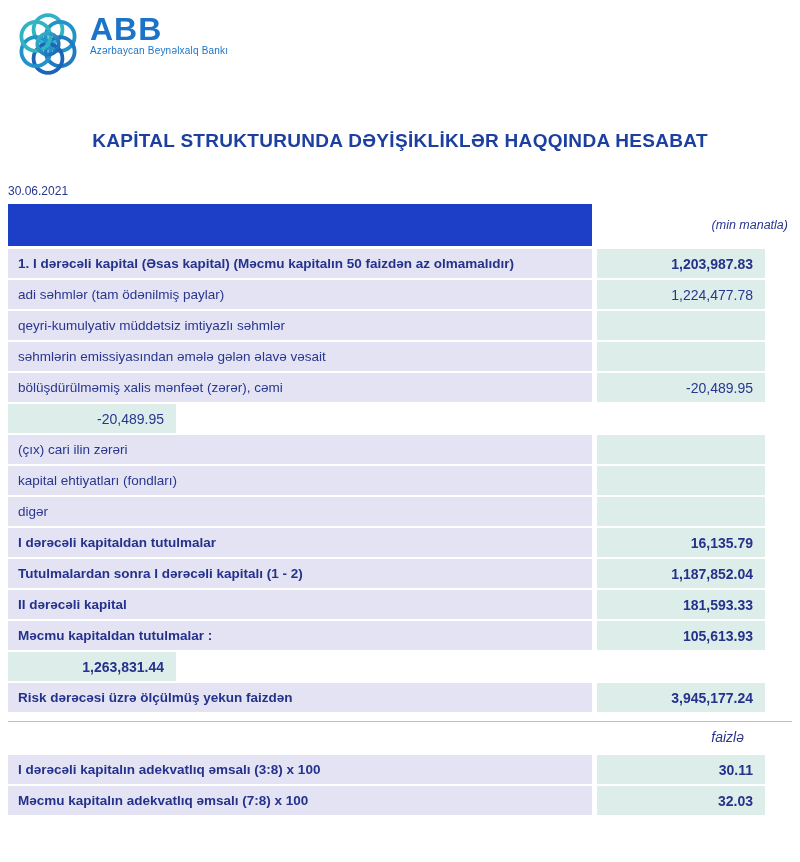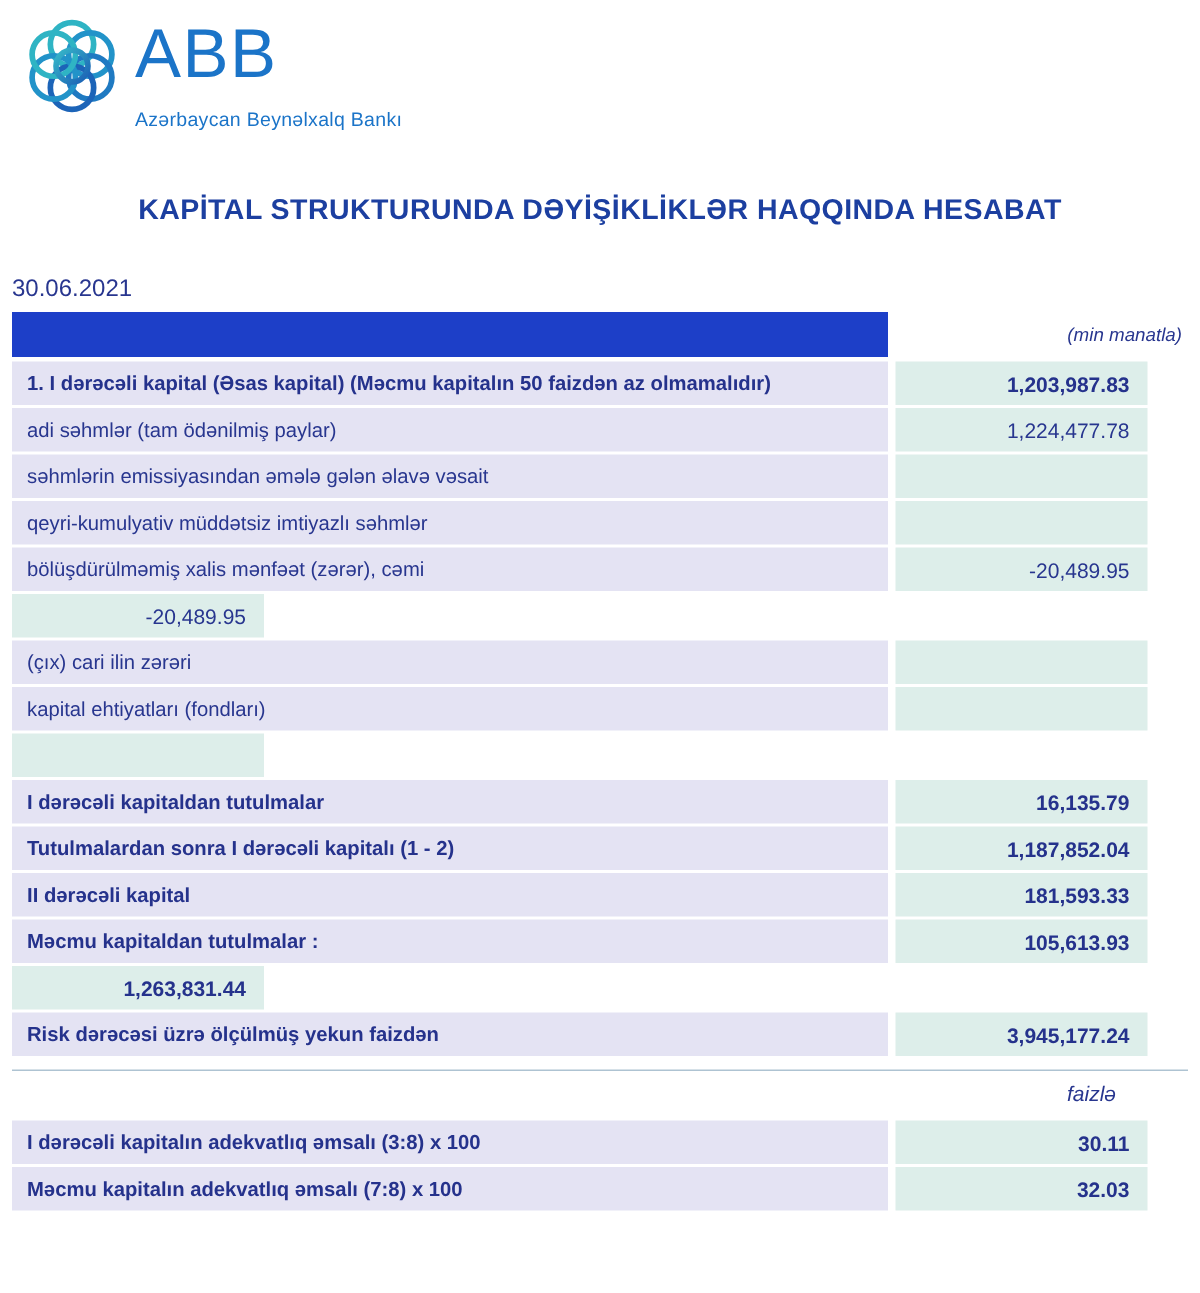--- a/index.html
+++ b/index.html
@@ -20,54 +20,54 @@
   .logo {
     display: flex;
     align-items: flex-start;
     padding: 6px 0 0 10px;
     height: 88px;
     box-sizing: border-box;
   }
   .logo-knot svg { width: 76px; height: 76px; display: block; }
   .logo-text { margin-left: 4px; margin-top: 8px; line-height: 1; }
   .logo-abb {
-    font-size: 46px;
-    font-weight: normal;
+    font-size: 32px;
+    font-weight: bold;
     color: #1b74c8;
     letter-spacing: 1px;
     line-height: 0.95;
   }
   .logo-sub {
-    font-size: 13px;
+    font-size: 10px;
     color: #1b74c8;
-    margin-top: 15px;
+    margin-top: 2px;
     letter-spacing: 0.2px;
   }
   
   .report-title {
     margin-top: 42px;
     text-align: center;
     font-size: 19px;
     font-weight: bold;
     color: #1c3fa0;
     letter-spacing: 0.3px;
   }
   .report-date {
     margin: 32px 0 6px 8px;
-    font-size: 16px;
+    font-size: 12px;
     color: #28368f;
   }
   
   .table-wrap {
     margin-left: 8px;
     width: 784px;
   }
   .table-header {
     display: flex;
-    height: 30px;
+    height: 42px;
   }
   .hdr-bar {
     width: 584px;
     background: #1d3fc8;
   }
   .hdr-unit {
     flex: 1;
     display: flex;
     align-items: center;
     justify-content: flex-end;
@@ -164,43 +164,44 @@
     <div class="rows">
         <div class="row bold">
           <div class="cell label">1. I dərəcəli kapital (Əsas kapital) (Məcmu kapitalın 50 faizdən  az olmamalıdır)</div>
           <div class="cell value">1,203,987.83</div>
         </div>
         <div class="row">
           <div class="cell label">adi səhmlər (tam ödənilmiş paylar)</div>
           <div class="cell value">1,224,477.78</div>
         </div>
         <div class="row">
+          <div class="cell label">qeyri-kumulyativ müddətsiz imtiyazlı səhmlər</div>
+          <div class="cell value"></div>
+        </div>
+        <div class="row">
           <div class="cell label">səhmlərin emissiyasından əmələ gələn  əlavə vəsait</div>
-          <div class="cell value"></div>
-        </div>
-        <div class="row">
-          <div class="cell label">qeyri-kumulyativ müddətsiz imtiyazlı səhmlər</div>
           <div class="cell value"></div>
         </div>
         <div class="row">
           <div class="cell label">bölüşdürülməmiş xalis mənfəət (zərər), cəmi</div>
           <div class="cell value">-20,489.95</div>
         </div>
         <div class="row">
           <div class="cell value">-20,489.95</div>
         </div>
         <div class="row">
           <div class="cell label">(çıx) cari ilin zərəri</div>
           <div class="cell value"></div>
         </div>
         <div class="row">
           <div class="cell label">kapital ehtiyatları (fondları)</div>
           <div class="cell value"></div>
         </div>
         <div class="row">
+          <div class="cell label">digər</div>
           <div class="cell value"></div>
         </div>
         <div class="row bold">
           <div class="cell label">I dərəcəli kapitaldan  tutulmalar</div>
           <div class="cell value">16,135.79</div>
         </div>
         <div class="row bold">
           <div class="cell label">Tutulmalardan sonra I dərəcəli kapitalı (1 - 2)</div>
           <div class="cell value">1,187,852.04</div>
         </div>

